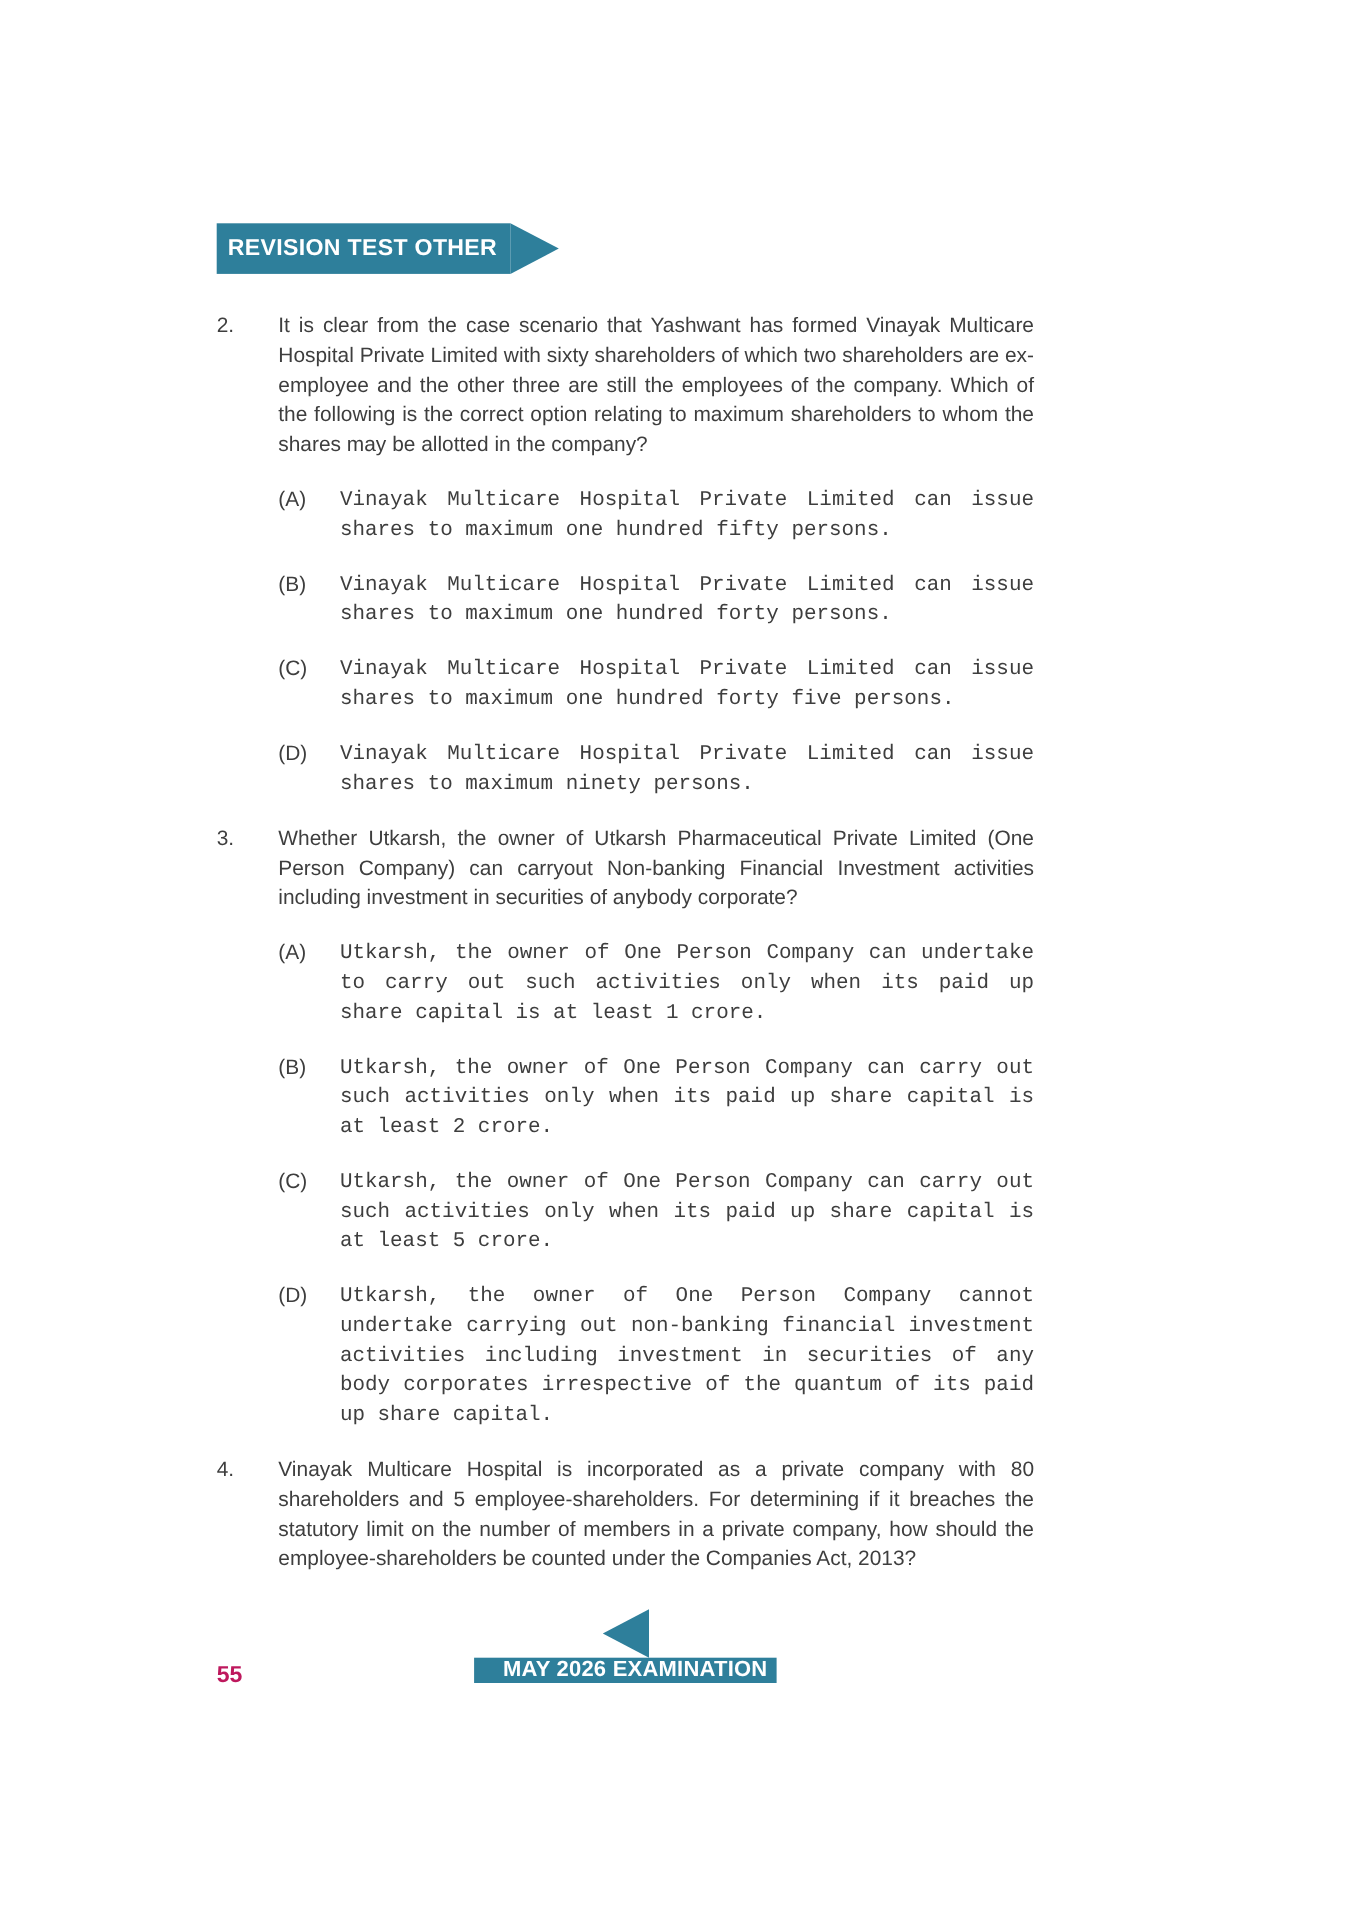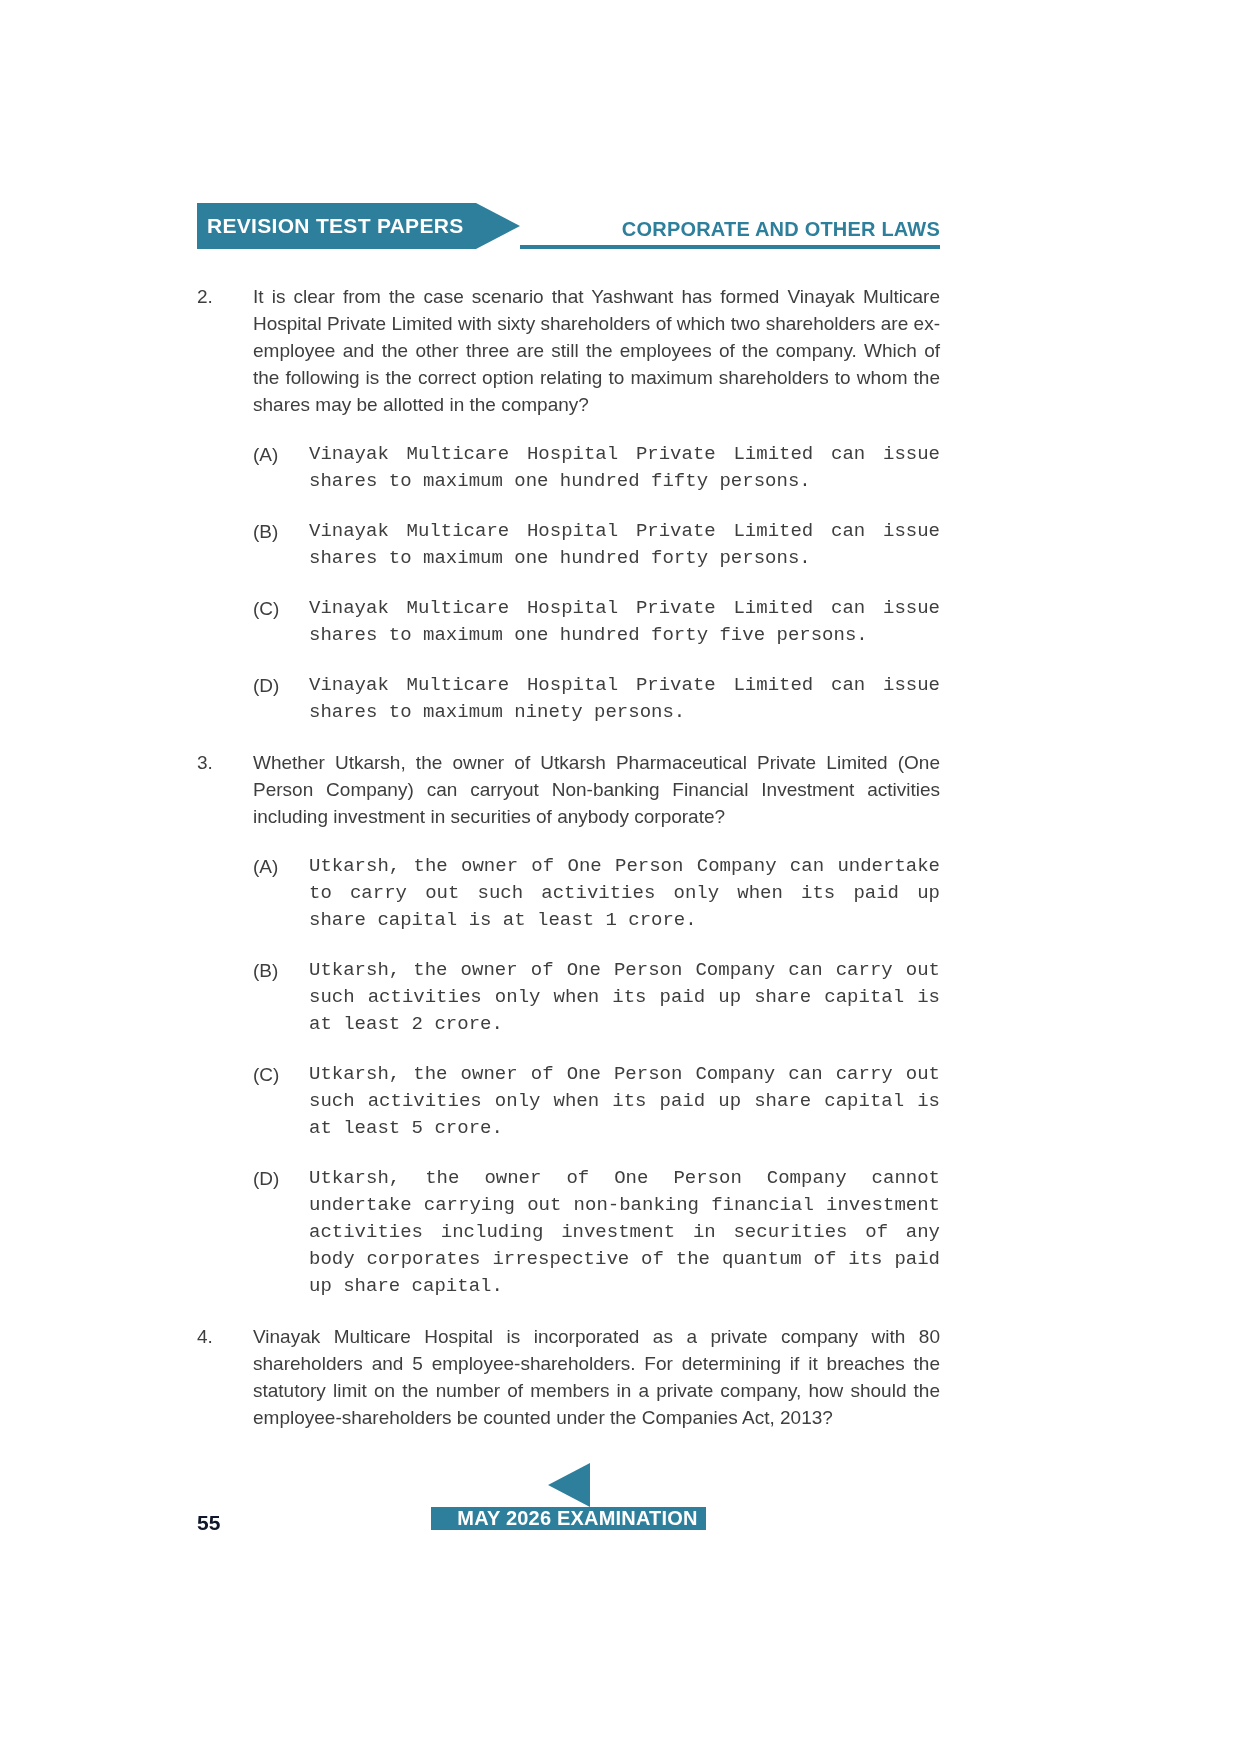--- a/index.html
+++ b/index.html
@@ -62,33 +62,30 @@
     border-bottom: 22px solid transparent;
     border-right: 42px solid var(--accent, #2E7F9B);
   }
   .footer-box {
     background: var(--accent, #2E7F9B);
     color: #fff; font-weight: bold; font-size: 20px;
     height: 44px; display: flex; align-items: center;
     padding: 0 8px 0 26px; letter-spacing: 0.2px;
     white-space: nowrap;
   }
-  .page-number { font-weight: bold; font-size: 21px; color: #0f172a; margin-top: 4px; }
+  .page-number { font-weight: bold; font-size: 21px; color: #be185d; margin-top: 4px; }
 </style>
 </head>
 <body>
 
 <div class="page">
 
   <header class="header">
-    <div class="banner-box">REVISION TEST PAPERS</div>
+    <div class="banner-box">REVISION TEST OTHER</div>
     <div class="banner-arrow"></div>
-    <div class="header-right">
-      <span class="subject-text">CORPORATE AND OTHER LAWS</span>
-    </div>
   </header>
 
   <main class="content">
 
     <section class="question">
       <div class="q-row">
         <div class="q-num">2.</div>
         <div class="q-text">It is clear from the case scenario that Yashwant has formed Vinayak Multicare Hospital Private Limited with sixty shareholders of which two shareholders are ex-employee and the other three are still the employees of the company. Which of the following is the correct option relating to maximum shareholders to whom the shares may be allotted in the company?</div>
       </div>
       <div class="opt-row">

